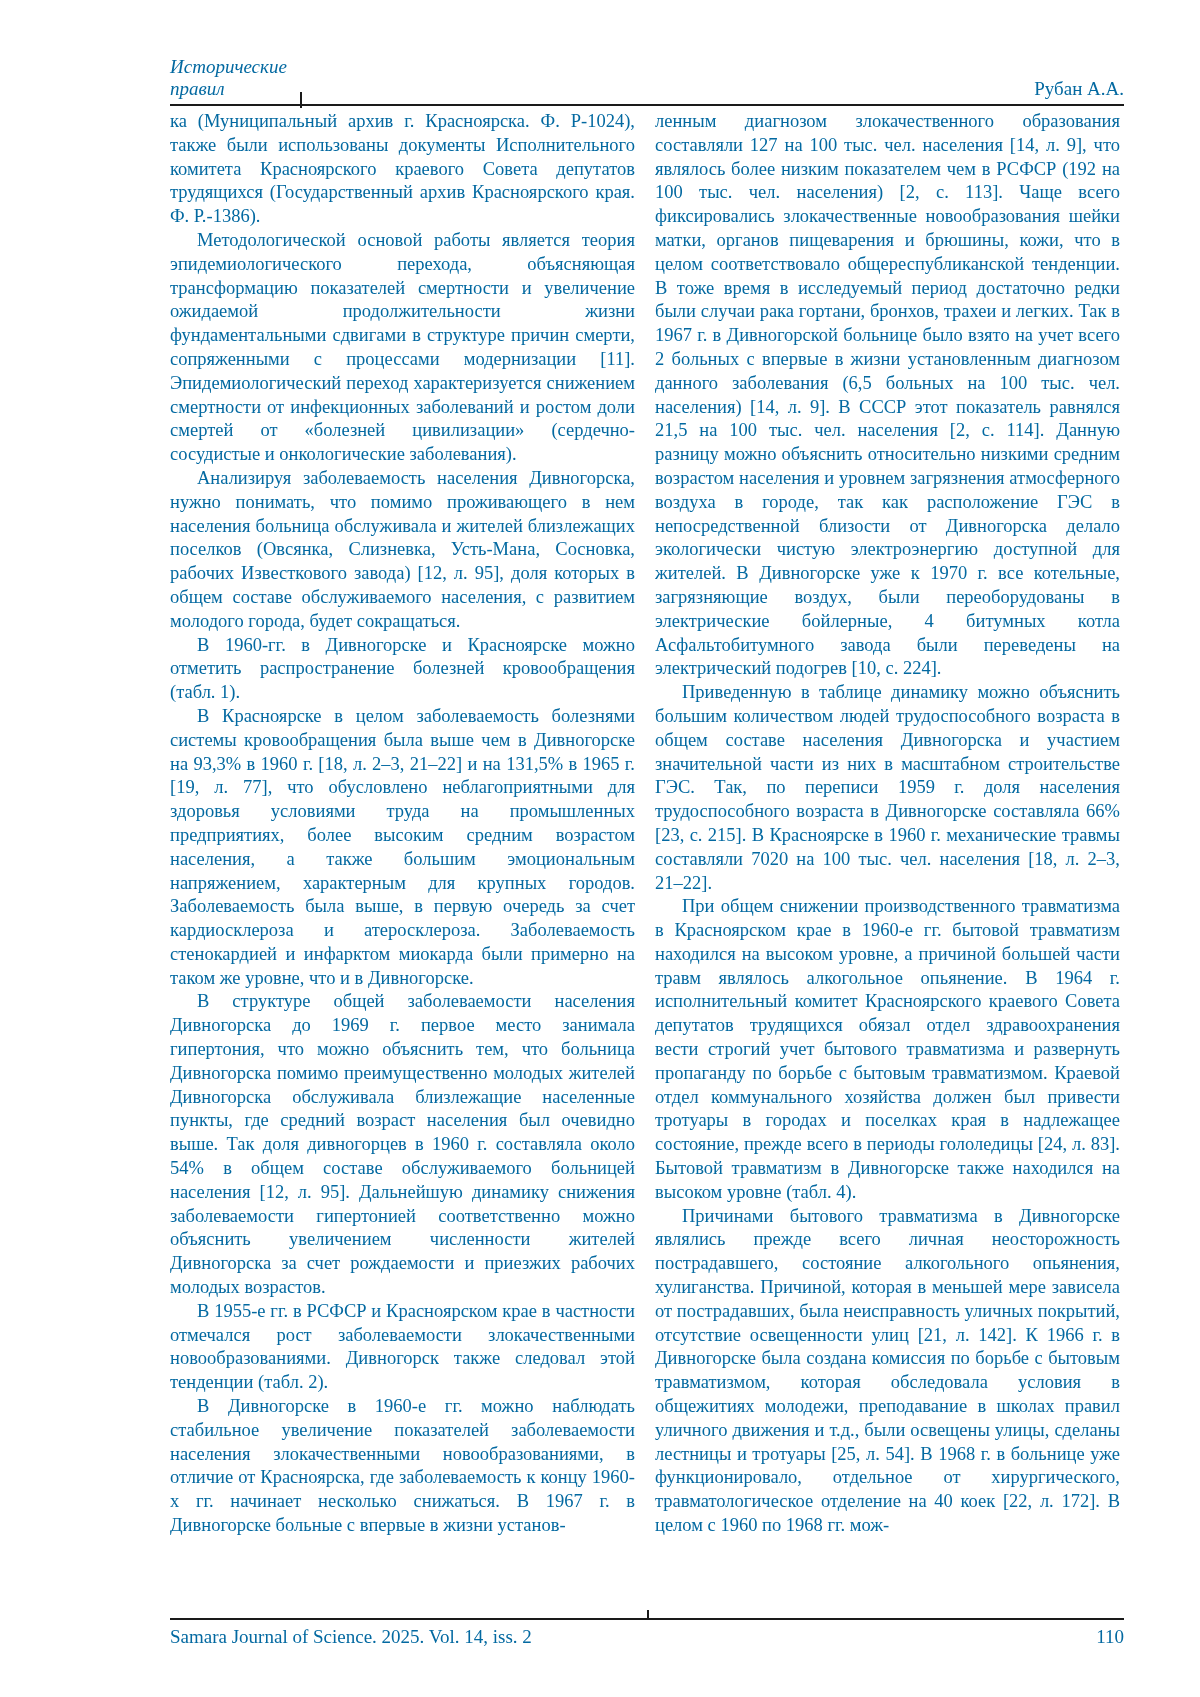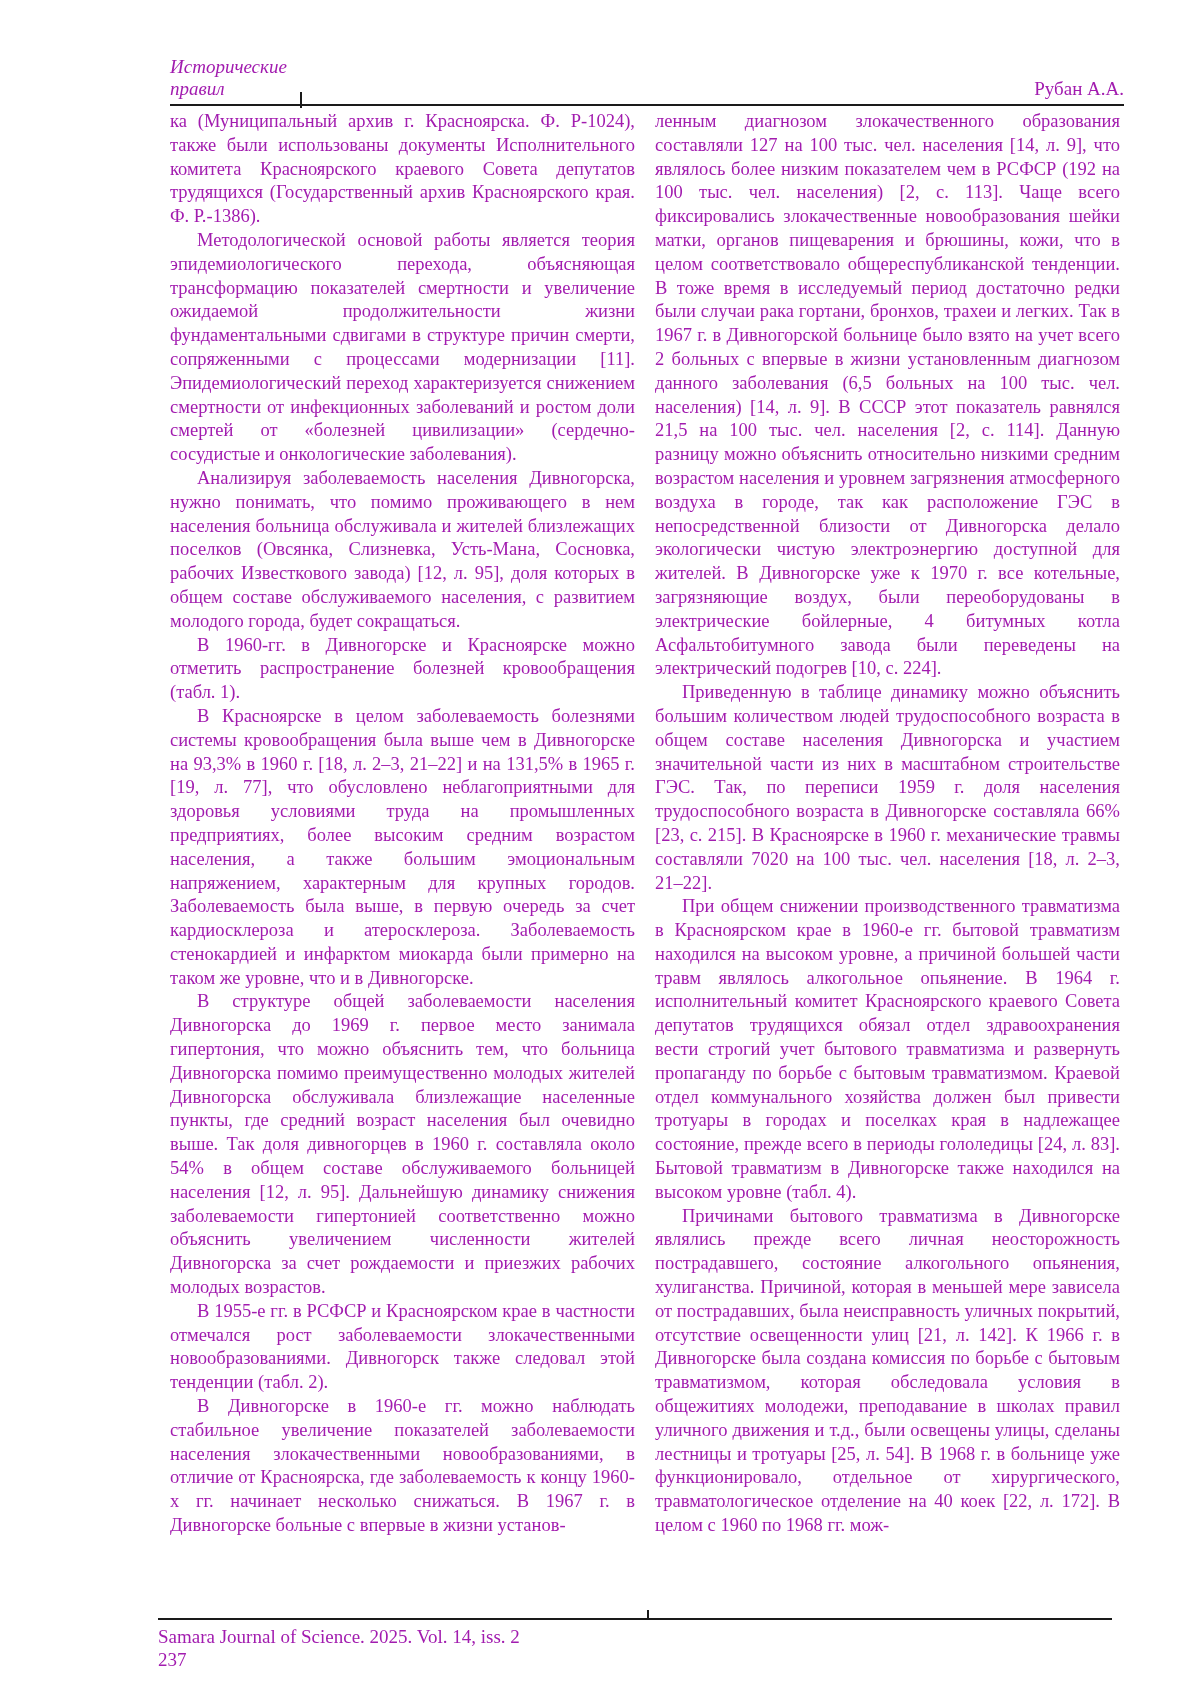--- a/index.html
+++ b/index.html
@@ -1,21 +1,21 @@
 <!DOCTYPE html>
 <html lang="ru"><head>
 <meta charset="utf-8">
 <style>
   html,body{margin:0;padding:0;background:#e8e8e8;}
   .page{
     position:relative;
     width:1200px;height:1697px;
     margin:0 auto;
     background:#ffffff;
-    color:#a21caf;
+    color:#0369a1;
     font-family:"Liberation Serif","DejaVu Serif",serif;
     overflow:hidden;
   }
   
   .header{
     position:absolute;
     top:56px;
     left:170px;
     width:954px;
     display:flex;
@@ -63,30 +63,29 @@
     text-align:justify;
   }
   .col p{
     margin:0;
     text-indent:27px;
   }
   .col p.no-indent{text-indent:0;}
   
   .footer{
     position:absolute;
-    left:158px;
+    left:170px;
     width:954px;
     top:1618px;
     border-top:2.5px solid #1a1a1a;
     padding-top:5px;
     display:flex;
     justify-content:space-between;
     font-size:19px;
     line-height:23px;
-    flex-direction:column;
   }
   .footer-tick{
     position:absolute;
     left:647px;
     top:1610px;
     width:1.5px;
     height:10px;
     background:#1a1a1a;
   }
 </style>
@@ -121,16 +120,16 @@
         <p class="no-indent">ленным диагнозом злокачественного образования составляли 127 на 100 тыс. чел. населения [14, л. 9], что являлось более низким показателем чем в РСФСР (192 на 100 тыс. чел. населения) [2, с. 113]. Чаще всего фиксировались злокачественные новообразования шейки матки, органов пищеварения и брюшины, кожи, что в целом соответствовало общереспубликанской тенденции. В тоже время в исследуемый период достаточно редки были случаи рака гортани, бронхов, трахеи и легких. Так в 1967 г. в Дивногорской больнице было взято на учет всего 2 больных с впервые в жизни установленным диагнозом данного заболевания (6,5 больных на 100 тыс. чел. населения) [14, л. 9]. В СССР этот показатель равнялся 21,5 на 100 тыс. чел. населения [2, с. 114]. Данную разницу можно объяснить относительно низкими средним возрастом населения и уровнем загрязнения атмосферного воздуха в городе, так как расположение ГЭС в непосредственной близости от Дивногорска делало экологически чистую электроэнергию доступной для жителей. В Дивногорске уже к 1970 г. все котельные, загрязняющие воздух, были переоборудованы в электрические бойлерные, 4 битумных котла Асфальтобитумного завода были переведены на электрический подогрев [10, с. 224].</p>
         <p>Приведенную в таблице динамику можно объяснить большим количеством людей трудоспособного возраста в общем составе населения Дивногорска и участием значительной части из них в масштабном строительстве ГЭС. Так, по переписи 1959 г. доля населения трудоспособного возраста в Дивногорске составляла 66% [23, с. 215]. В Красноярске в 1960 г. механические травмы составляли 7020 на 100 тыс. чел. населения [18, л. 2–3, 21–22].</p>
         <p>При общем снижении производственного травматизма в Красноярском крае в 1960-е гг. бытовой травматизм находился на высоком уровне, а причиной большей части травм являлось алкогольное опьянение. В 1964 г. исполнительный комитет Красноярского краевого Совета депутатов трудящихся обязал отдел здравоохранения вести строгий учет бытового травматизма и развернуть пропаганду по борьбе с бытовым травматизмом. Краевой отдел коммунального хозяйства должен был привести тротуары в городах и поселках края в надлежащее состояние, прежде всего в периоды гололедицы [24, л. 83]. Бытовой травматизм в Дивногорске также находился на высоком уровне (табл. 4).</p>
         <p>Причинами бытового травматизма в Дивногорске являлись прежде всего личная неосторожность пострадавшего, состояние алкогольного опьянения, хулиганства. Причиной, которая в меньшей мере зависела от пострадавших, была неисправность уличных покрытий, отсутствие освещенности улиц [21, л. 142]. К 1966 г. в Дивногорске была создана комиссия по борьбе с бытовым травматизмом, которая обследовала условия в общежитиях молодежи, преподавание в школах правил уличного движения и т.д., были освещены улицы, сделаны лестницы и тротуары [25, л. 54]. В 1968 г. в больнице уже функционировало, отдельное от хирургического, травматологическое отделение на 40 коек [22, л. 172]. В целом с 1960 по 1968 гг. мож-</p>
       </div>
   </div>
 
   <div class="footer-tick"></div>
   <div class="footer">
     <div>Samara Journal of Science. 2025. Vol. 14, iss. 2</div>
-    <div>237</div>
+    <div>110</div>
   </div>
 
 </div>
 
 </body></html>

